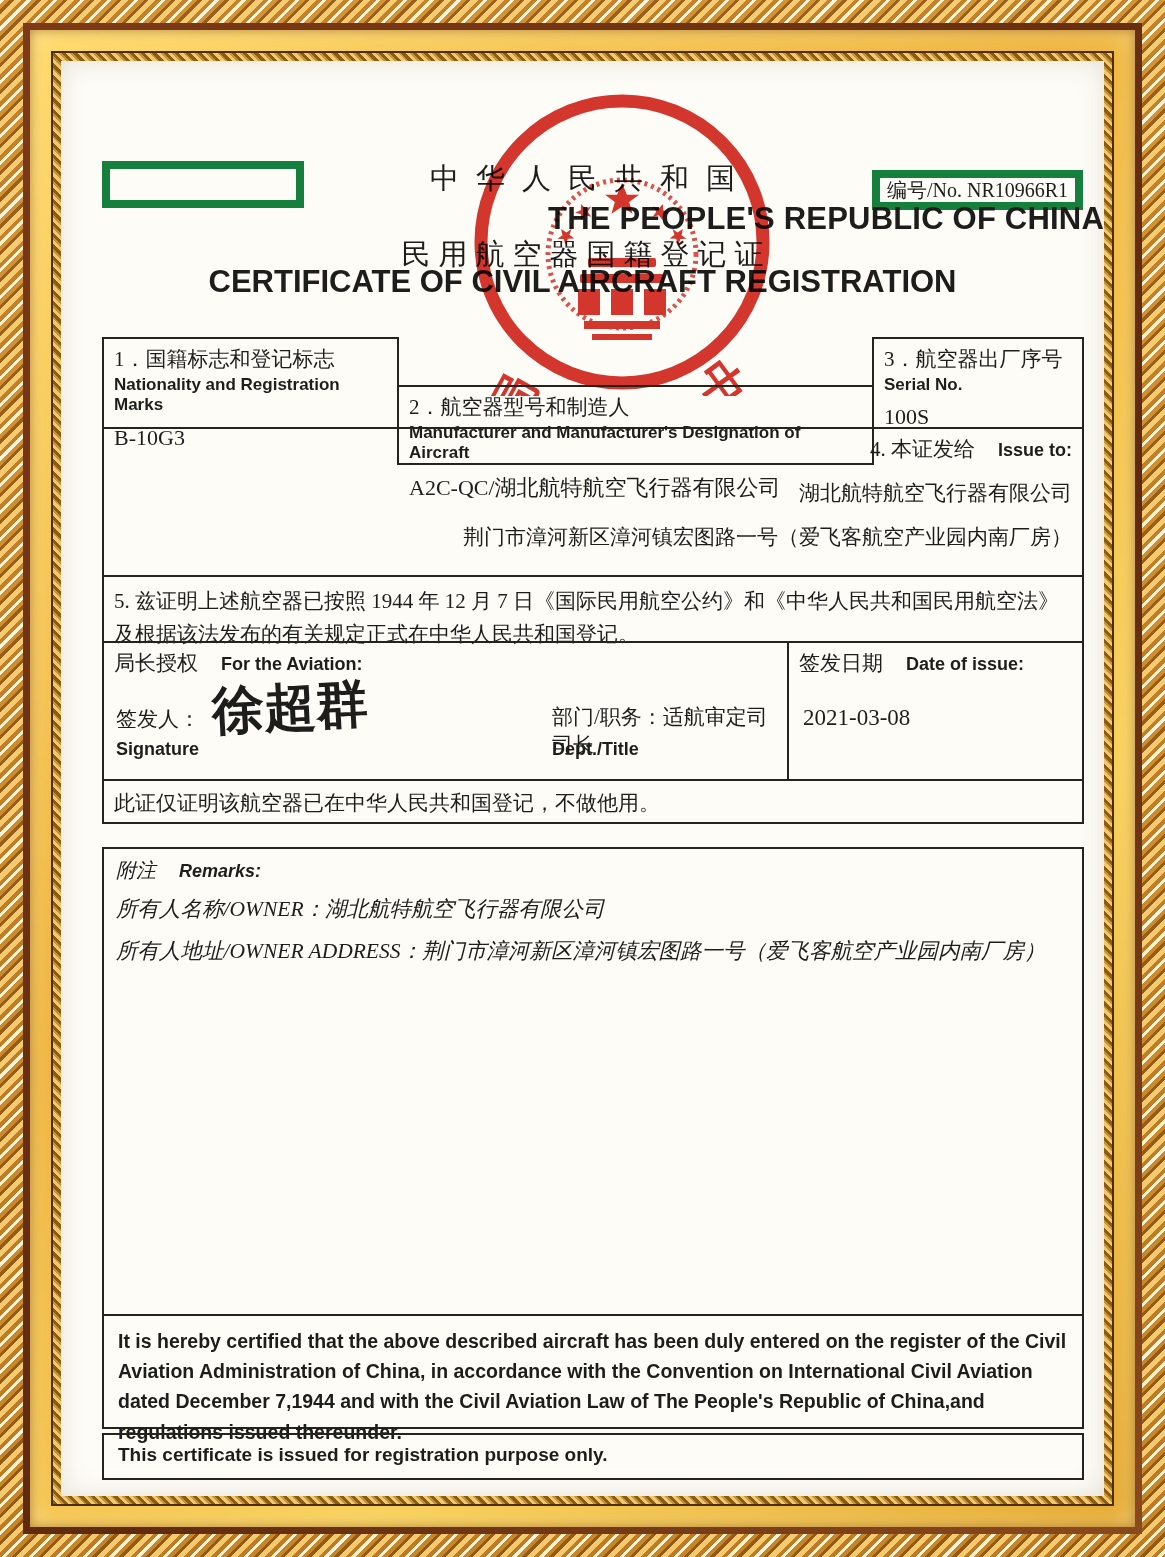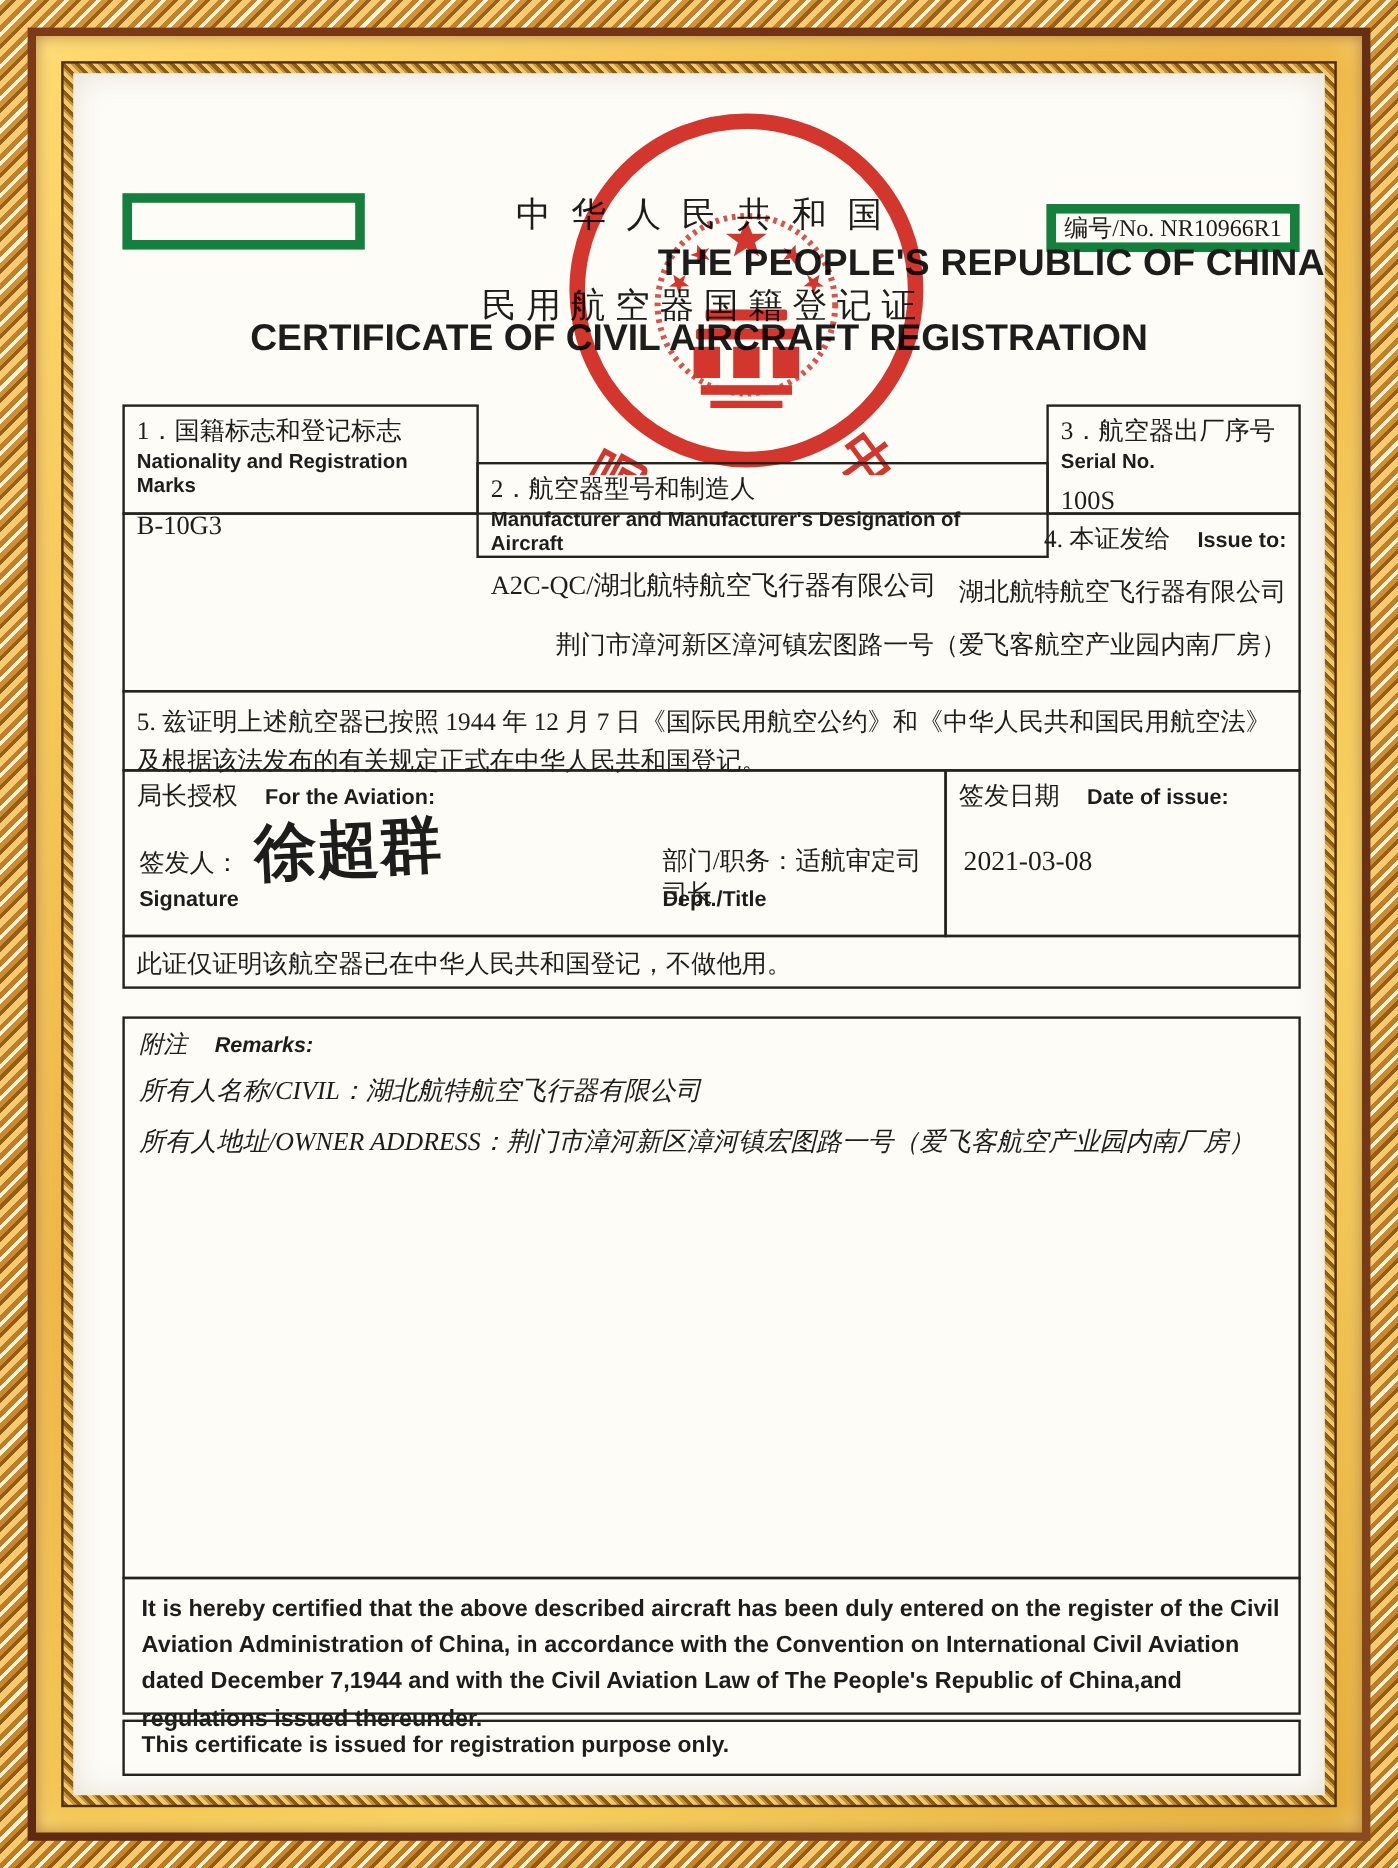--- a/index.html
+++ b/index.html
@@ -188,21 +188,21 @@
     <div class="abs cell c-e">
       <span class="cn" style="font-size:21px">此证仅证明该航空器已在中华人民共和国登记，不做他用。</span>
     </div>
 
     <div class="abs cell remarks-box">
       <div>
         <span class="cn" style="font-size:20px">附注</span>
         <span class="inline-gap"></span>
         <span class="enb" style="font-size:18px">Remarks:</span>
       </div>
-      <div class="cn remark-line">所有人名称/CIVIL：湖北航特航空飞行器有限公司</div>
+      <div class="cn remark-line">所有人名称/OWNER：湖北航特航空飞行器有限公司</div>
       <div class="cn remark-line">所有人地址/OWNER ADDRESS：荆门市漳河新区漳河镇宏图路一号（爱飞客航空产业园内南厂房）</div>
     </div>
 
     <div class="abs cell eng-box">
       <div class="enb eng-text">It is hereby certified that the above described aircraft has been duly entered on the register of the Civil Aviation Administration of China, in accordance with the Convention on International Civil Aviation dated December 7,1944 and with the Civil Aviation Law of The People's Republic of China,and regulations issued thereunder.</div>
     </div>
 
     <div class="abs cell footer-box">
       <div class="enb footer-text">This certificate is issued for registration purpose only.</div>
     </div>

